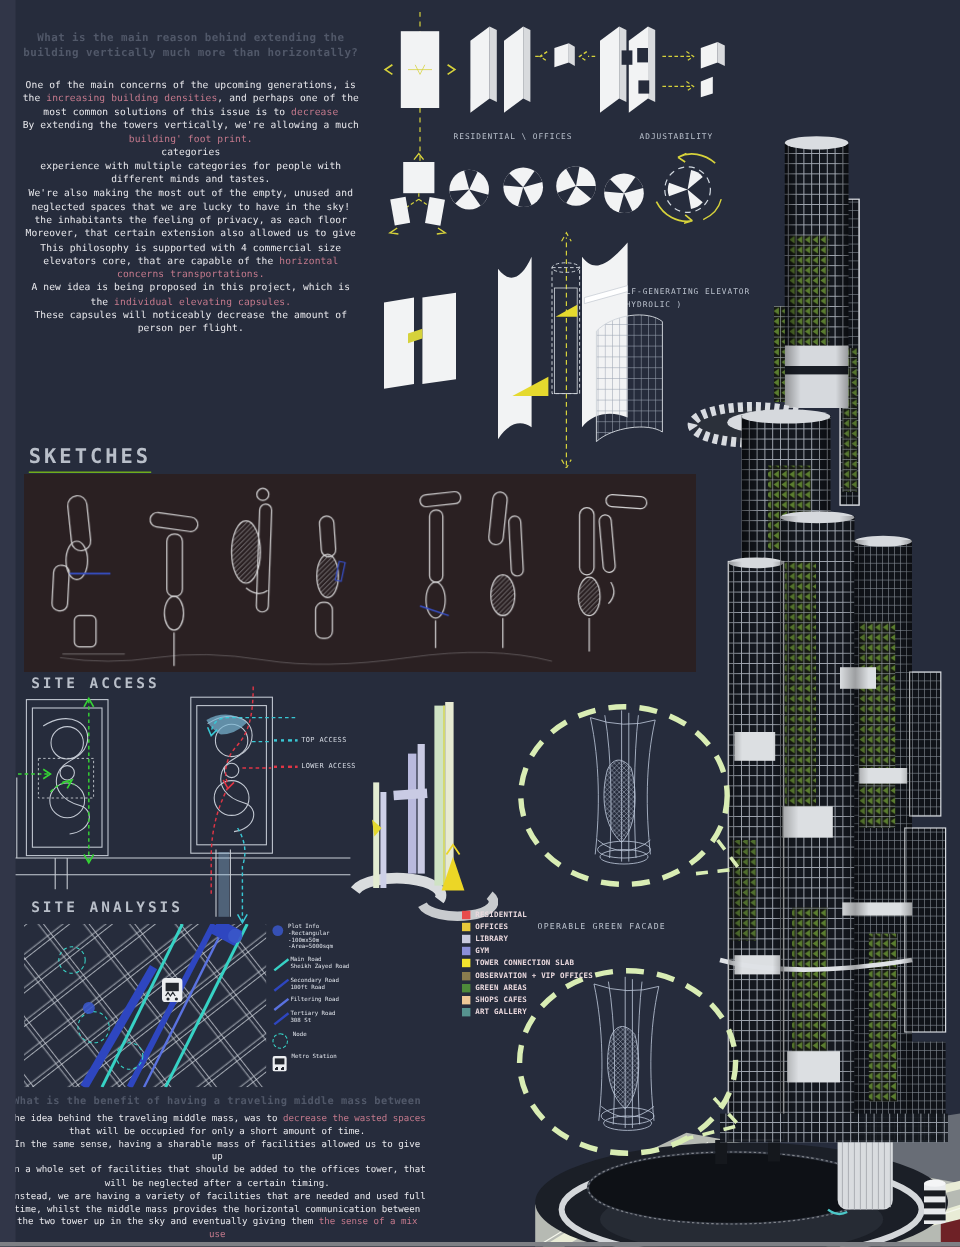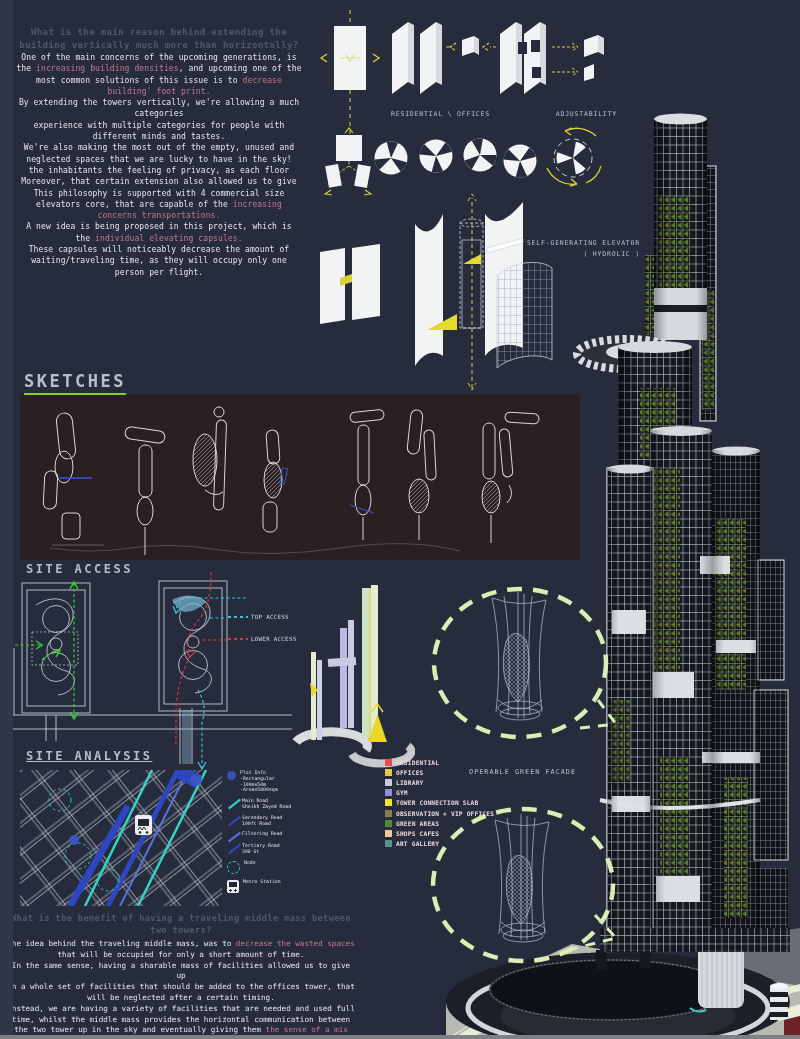--- a/index.html
+++ b/index.html
@@ -4,31 +4,31 @@
 <style>
   html,body{margin:0;padding:0;background:#14161d;}
   .poster{position:relative;width:800px;height:1039px;background:#262c3c;overflow:hidden;
           font-family:"DejaVu Sans Mono",monospace;color:#e6e6ea;padding-left:16px;}
   .edge-left{position:absolute;left:0;top:0;width:13px;height:1039px;background:#313648;}
   .edge-bottom{position:absolute;left:0;top:1035px;width:800px;height:4px;background:#7e8085;}
   svg{position:absolute;pointer-events:none;}
   
   .intro{position:absolute;left:8px;top:26px;width:302px;text-align:center;}
   .q-head{color:#515869;font-size:9px;line-height:13px;letter-spacing:.4px;font-weight:bold;}
-  .intro .bodytx{font-size:8px;line-height:11.3px;letter-spacing:.1px;color:#e8e8ec;}
+  .intro .bodytx{margin-top:13px;font-size:8px;line-height:11.3px;letter-spacing:.1px;color:#e8e8ec;}
   .hl{color:#c4798c;}
   .q2{position:absolute;left:6px;top:912px;width:350px;text-align:center;}
   .q2 .q-head{font-size:8.6px;line-height:12px;}
   .q2 .bodytx{margin-top:3px;font-size:7.6px;line-height:10.8px;color:#e8e8ec;}
   
-  .lbl{position:absolute;color:#b9c0cc;font-size:6.5px;letter-spacing:.8px;text-align:right;}
+  .lbl{position:absolute;color:#b9c0cc;font-size:6.5px;letter-spacing:.8px;text-align:left;}
   .sec-title{position:absolute;color:#b9bfc9;font-weight:bold;letter-spacing:2.5px;}
-  #t-sketches{left:24px;top:371px;font-size:17px;border-bottom:5px solid #84cc16;padding-bottom:2px;}
+  #t-sketches{left:24px;top:371px;font-size:17px;border-bottom:1px solid #84cc16;padding-bottom:2px;}
   #t-siteaccess{left:26px;top:562px;font-size:12px;}
-  #t-siteanalysis{left:26px;top:749px;font-size:12px;text-decoration:underline;}
+  #t-siteanalysis{left:26px;top:749px;font-size:12px;}
   .access-lbl{position:absolute;display:flex;align-items:center;gap:3px;font-size:5.8px;color:#d4d9e2;letter-spacing:.3px;}
   .dashline{display:inline-block;width:20px;height:2px;}
   .dashline.cyan{background:repeating-linear-gradient(90deg,#39c7d4 0 3px,transparent 3px 6px);}
   .dashline.red{background:repeating-linear-gradient(90deg,#e03545 0 3px,transparent 3px 6px);}
   
   .sk-panel{position:absolute;left:20px;top:395px;width:560px;height:165px;background:#2a2022;}
   
   .plg{position:absolute;left:385px;top:757px;}
   .plg-row{display:flex;align-items:center;height:10.2px;}
   .plg-sw{width:7px;height:7px;margin-right:4px;flex:none;}
@@ -50,38 +50,37 @@
 
 <div class="poster">
 
   <div class="intro">
     <div class="q-head">
         <div><span>What is the main reason behind extending the</span></div>
         <div><span>building vertically much more than horizontally?</span></div>
       </div>
     <div class="bodytx">
         <div><span>One of the main concerns of the upcoming generations, is</span></div>
-        <div><span>the </span><span class="hl">increasing building densities</span><span>, and upcoming one of the</span></div>
+        <div><span>the </span><span class="hl">increasing building densities</span><span>, and perhaps one of the</span></div>
         <div><span>most common solutions of this issue is to </span><span class="hl">decrease</span></div>
+        <div><span>By extending the towers vertically, we're allowing a much</span></div>
         <div><span class="hl">building' foot print.</span></div>
-        <div><span>By extending the towers vertically, we're allowing a much</span></div>
         <div><span>categories</span></div>
         <div><span>experience with multiple categories for people with</span></div>
         <div><span>different minds and tastes.</span></div>
         <div><span>We're also making the most out of the empty, unused and</span></div>
         <div><span>neglected spaces that we are lucky to have in the sky!</span></div>
         <div><span>the inhabitants the feeling of privacy, as each floor</span></div>
         <div><span>Moreover, that certain extension also allowed us to give</span></div>
         <div><span>This philosophy is supported with 4 commercial size</span></div>
-        <div><span>elevators core, that are capable of the </span><span class="hl">increasing</span></div>
+        <div><span>elevators core, that are capable of the </span><span class="hl">horizontal</span></div>
         <div><span class="hl">concerns transportations.</span></div>
         <div><span>A new idea is being proposed in this project, which is</span></div>
         <div><span>the </span><span class="hl">individual elevating capsules.</span></div>
         <div><span>These capsules will noticeably decrease the amount of</span></div>
-        <div><span>waiting/traveling time, as they will occupy only one</span></div>
         <div><span>person per flight.</span></div>
       </div>
   </div>
 
   <div class="lbl" style="left:378px;top:110px;width:112px;">RESIDENTIAL \ OFFICES</div>
   <div class="lbl" style="left:533px;top:110px;width:84px;">ADJUSTABILITY</div>
   <div class="lbl" style="left:512px;top:239px;width:128px;">
     <div>SELF-GENERATING ELEVATOR</div>
     <div style="margin-top:3px">( HYDROLIC )</div>
   </div>
@@ -97,21 +96,20 @@
   <div class="access-lbl" style="left:228px;top:636px;">
     <span class="dashline red"></span>
     <span>LOWER ACCESS</span>
   </div>
 
   <div class="lbl" style="left:448px;top:768px;width:128px;letter-spacing:1px;font-size:6.8px;">OPERABLE GREEN FACADE</div>
 
   <div class="q2">
     <div class="q-head">
         <div><span>What is the benefit of having a traveling middle mass between</span></div>
-        <div><span>two towers?</span></div>
       </div>
     <div class="bodytx">
         <div><span>the idea behind the traveling middle mass, was to </span><span class="hl">decrease the wasted spaces</span></div>
         <div><span>that will be occupied for only a short amount of time.</span></div>
         <div><span>In the same sense, having a sharable mass of facilities allowed us to give up</span></div>
         <div><span>on a whole set of facilities that should be added to the offices tower, that</span></div>
         <div><span>will be neglected after a certain timing.</span></div>
         <div><span>Instead, we are having a variety of facilities that are needed and used full</span></div>
         <div><span>time, whilst the middle mass  provides the horizontal communication between</span></div>
         <div><span>the two tower up in the sky and eventually giving them </span><span class="hl">the sense of a mix use</span></div>

